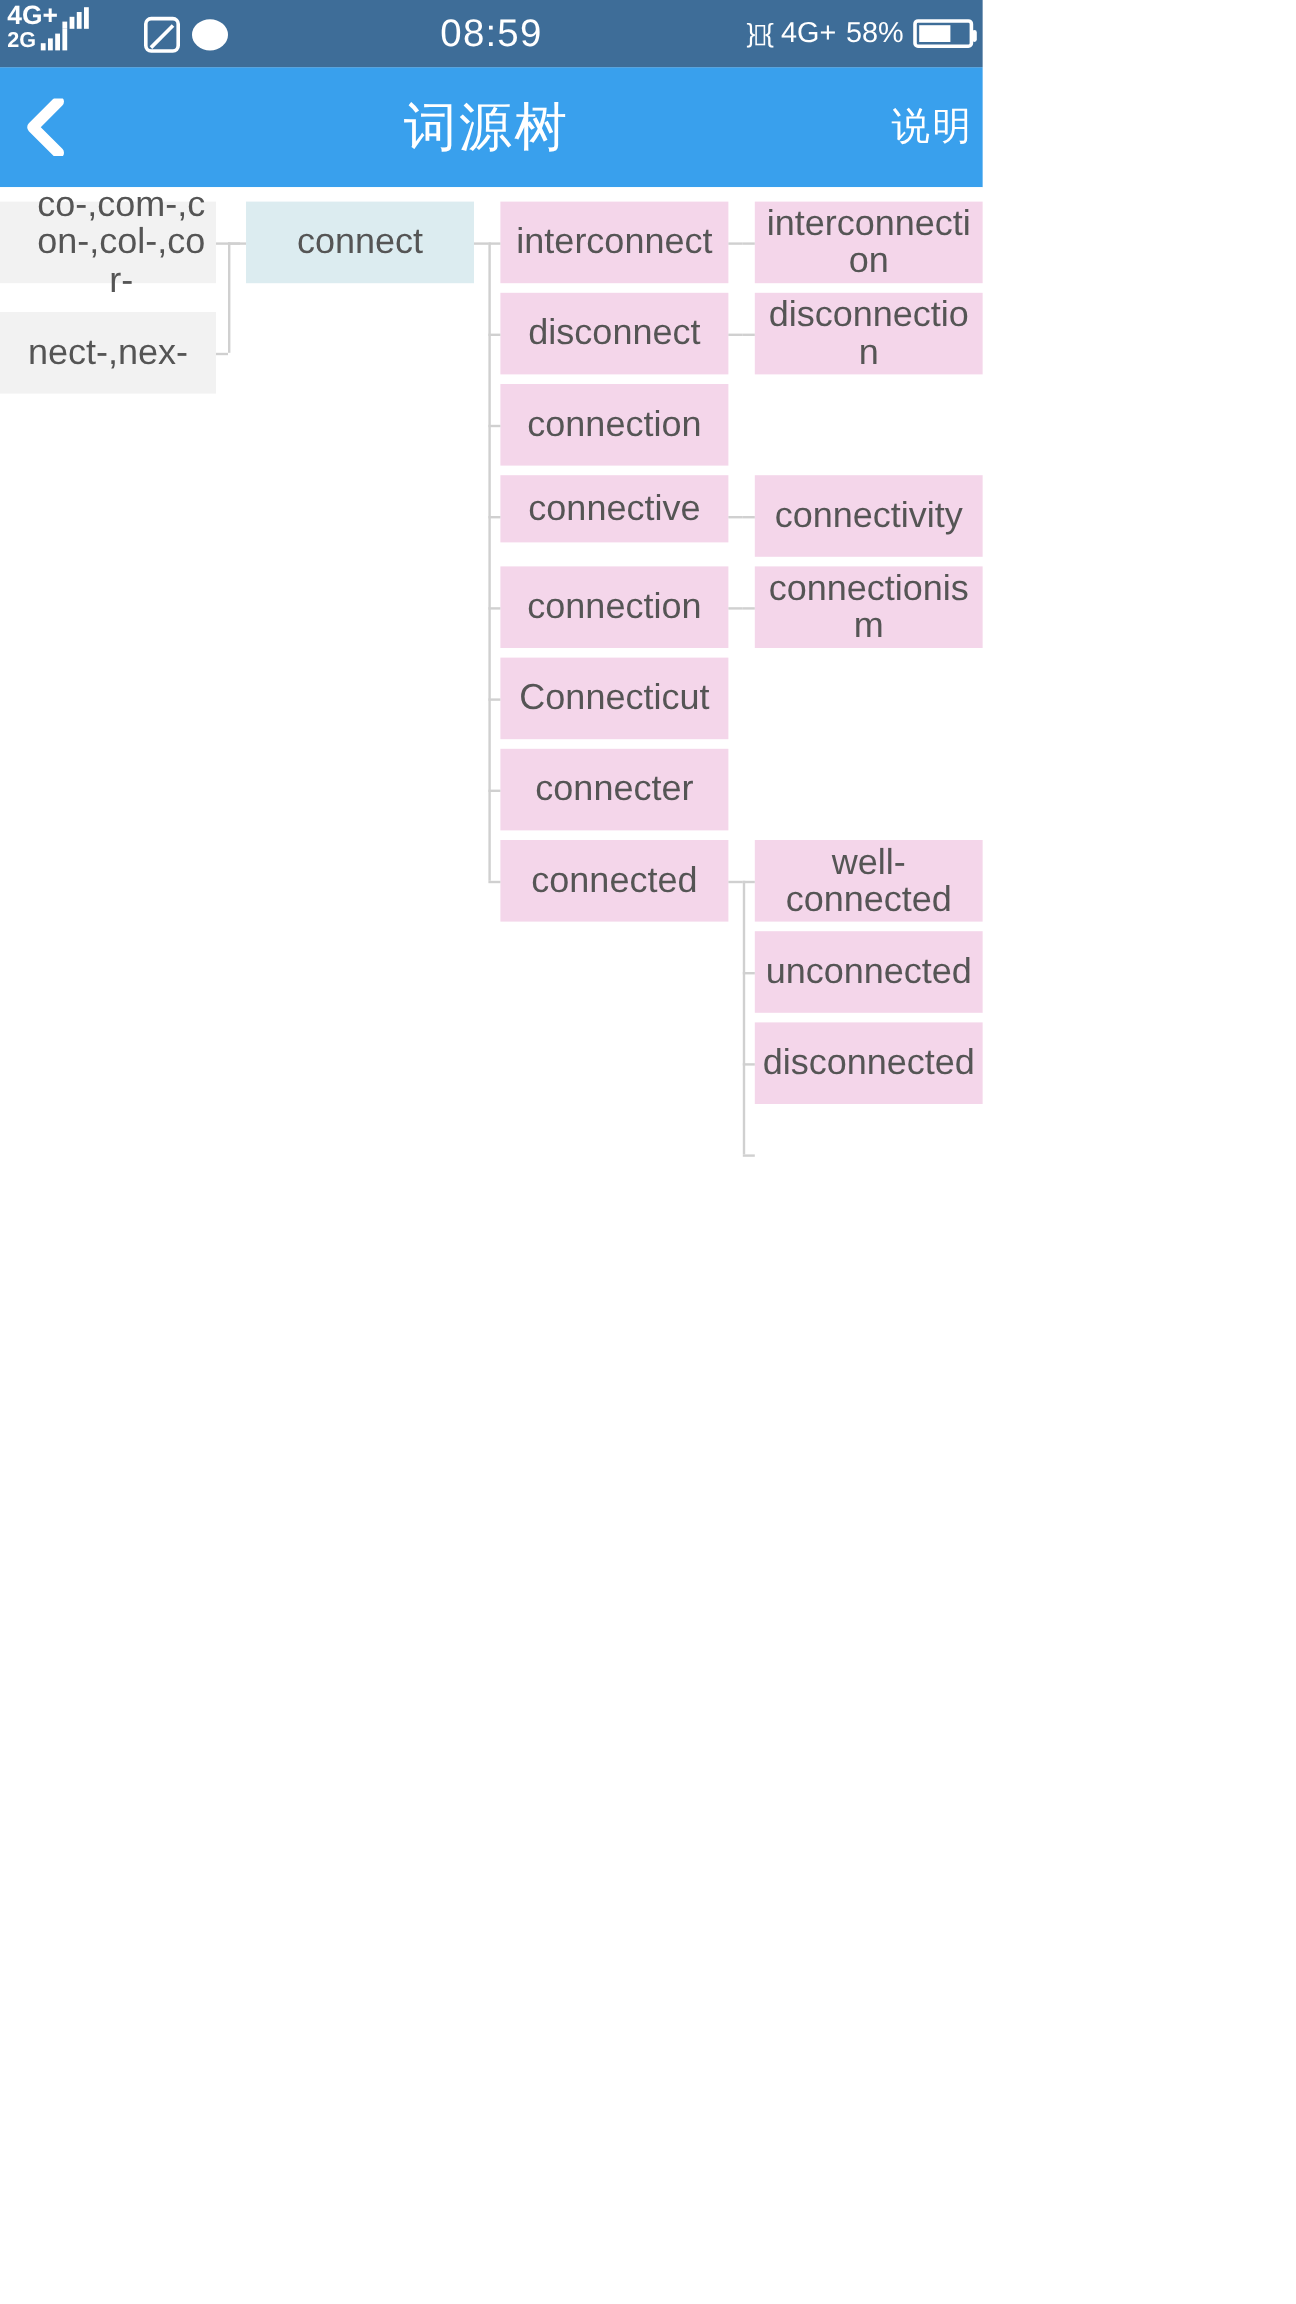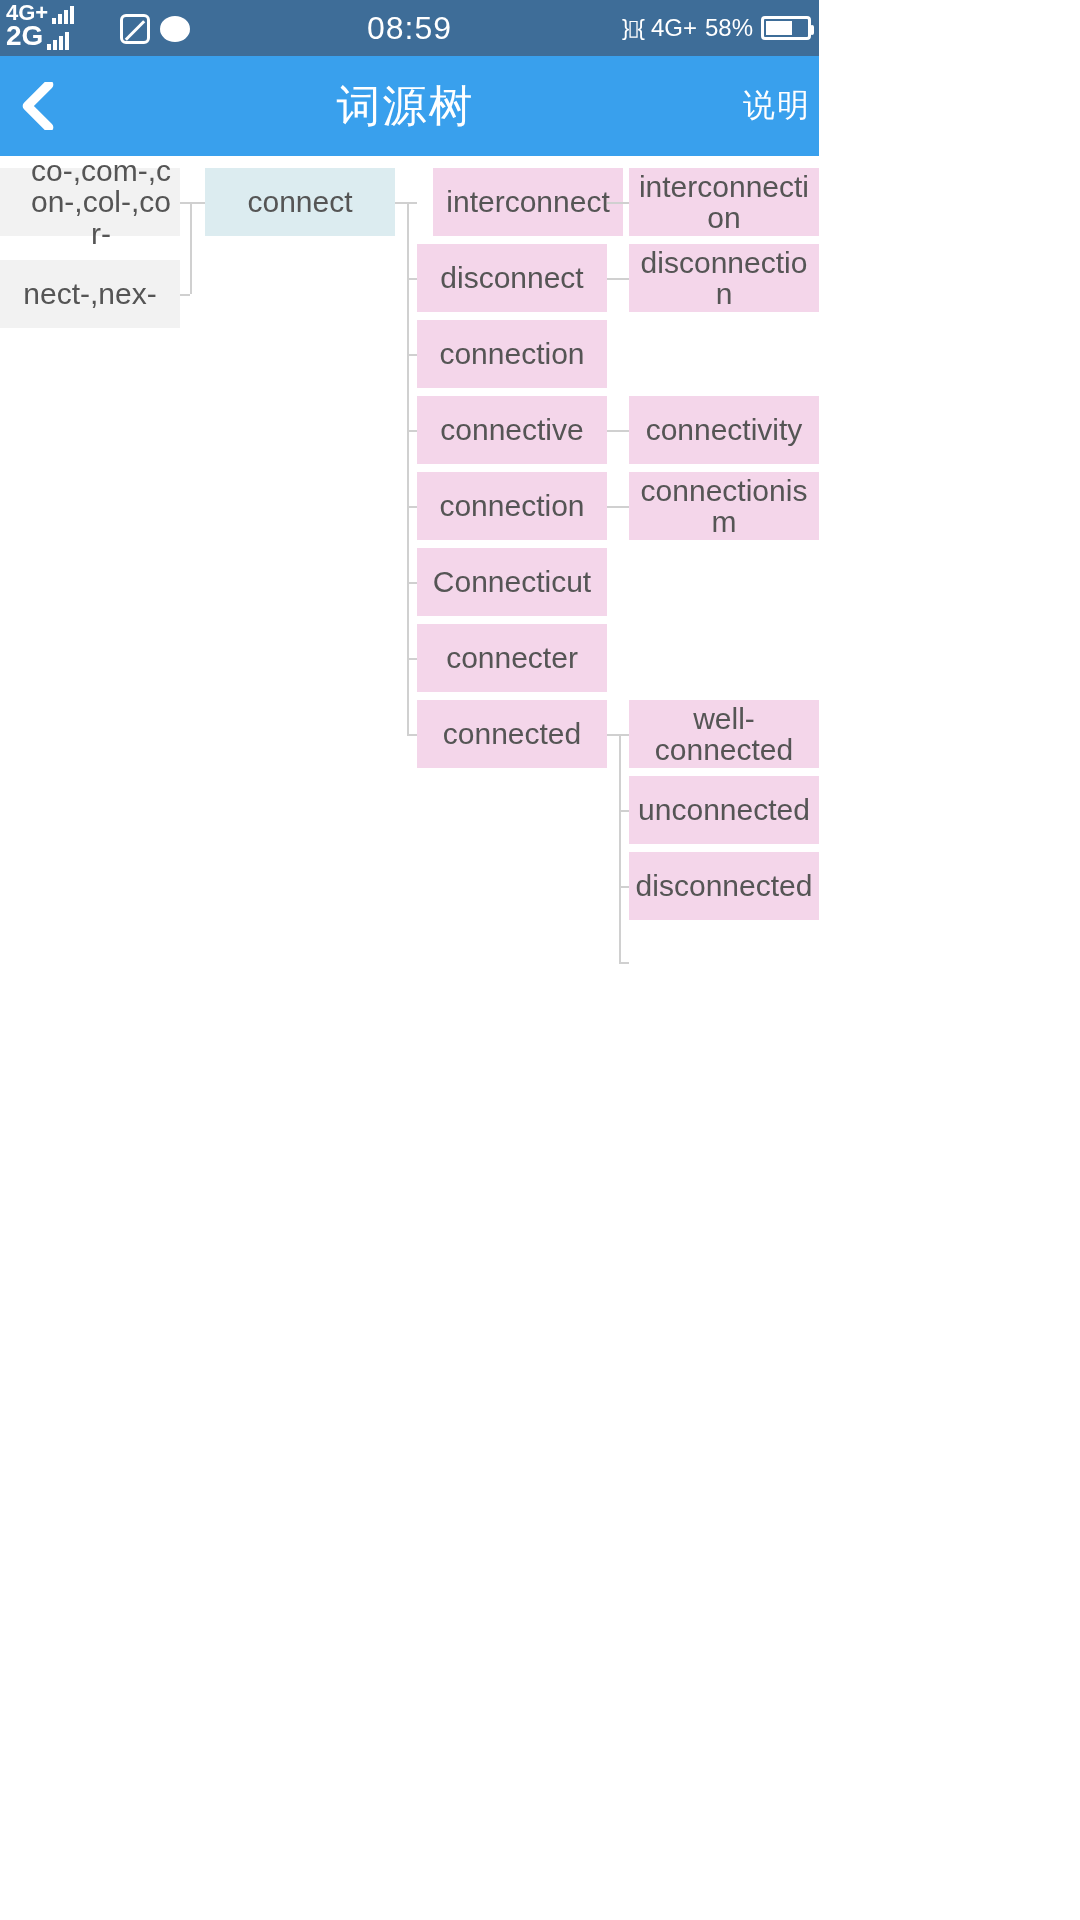--- a/index.html
+++ b/index.html
@@ -17,21 +17,21 @@
     background: #3e6d98;
     color: #fff;
     font-size: 24px;
     position: relative;
   }
   .status-left {
     position: absolute; left: 6px; top: 2px;
     display: flex; flex-direction: column; line-height: 1;
   }
   .status-left .l1 { font-size: 22px; font-weight: 600; display:flex; align-items:flex-end; gap:4px;}
-  .status-left .l2 { font-size: 28px; font-weight: 600; display:flex; align-items:flex-end; gap:4px; margin-top:-2px;}
+  .status-left .l2 { font-size: 18px; font-weight: 600; display:flex; align-items:flex-end; gap:4px; margin-top:-2px;}
   .sig-bars { display:inline-flex; align-items:flex-end; gap:2px; height:20px;}
   .sig-bars i { width:4px; background:#fff; display:block;}
   .sig-bars i:nth-child(1){height:6px;} .sig-bars i:nth-child(2){height:10px;}
   .sig-bars i:nth-child(3){height:14px;} .sig-bars i:nth-child(4){height:18px;}
   .status-icons-mid { position:absolute; left:120px; top:14px; display:flex; gap:10px; align-items:center;}
   .ic-box { width:30px; height:30px; border:3px solid #fff; border-radius:6px; position:relative;}
   .ic-box::after{content:""; position:absolute; width:26px; height:3px; background:#fff; top:12px; left:-1px; transform:rotate(-45deg);}
   .ic-bubble { width:30px; height:26px; background:#fff; border-radius:50%; position:relative;}
   .status-time {
     position:absolute; left:50%; top:50%; transform:translate(-50%,-50%);
@@ -133,33 +133,33 @@
     <div class="node root" style="left: 0px; top: 12px; width: 180px; height: 68px; padding-left: 28px;">co-,com-,con-,col-,cor-</div>
     <div class="node root" style="left: 0px; top: 104px; width: 180px; height: 68px;">nect-,nex-</div>
     <div class="hline" style="left: 180px; top: 46px; width: 10px; height: 2px;"></div>
     <div class="hline" style="left: 180px; top: 138px; width: 10px; height: 2px;"></div>
     <div class="vline" style="left: 190px; top: 46px; width: 2px; height: 92px;"></div>
     <div class="hline" style="left: 190px; top: 46px; width: 0px; height: 0px;"></div>
     <div class="hline" style="left: 190px; top: 46px; width: 15px; height: 2px;"></div>
     <div class="hline" style="left: 190px; top: 46px; width: 0px; height: 0px;"></div>
     <div class="node main" style="left: 205px; top: 12px; width: 190px; height: 68px;">connect</div>
     <div class="hline" style="left: 190px; top: 46px; width: 10px; height: 2px;"></div>
-    <div class="node pink" style="left: 417px; top: 12px; width: 190px; height: 68px; margin-left: 16px;">interconnect</div>
+    <div class="node pink" style="left: 417px; top: 12px; width: 190px; height: 68px;">interconnect</div>
     <div class="hline" style="left: 407px; top: 46px; width: 10px; height: 2px;"></div>
     <div class="node pink" style="left: 629px; top: 12px; width: 190px; height: 68px;">interconnection</div>
     <div class="hline" style="left: 619px; top: 46px; width: 10px; height: 2px;"></div>
     <div class="hline" style="left: 607px; top: 46px; width: 12px; height: 2px;"></div>
     <div class="node pink" style="left: 417px; top: 88px; width: 190px; height: 68px;">disconnect</div>
     <div class="hline" style="left: 407px; top: 122px; width: 10px; height: 2px;"></div>
     <div class="node pink" style="left: 629px; top: 88px; width: 190px; height: 68px;">disconnection</div>
     <div class="hline" style="left: 619px; top: 122px; width: 10px; height: 2px;"></div>
     <div class="hline" style="left: 607px; top: 122px; width: 12px; height: 2px;"></div>
     <div class="node pink" style="left: 417px; top: 164px; width: 190px; height: 68px;">connection</div>
     <div class="hline" style="left: 407px; top: 198px; width: 10px; height: 2px;"></div>
-    <div class="node pink" style="left: 417px; top: 240px; width: 190px; height: 68px;">connective</div>
+    <div class="node pink" style="left: 417px; top: 240px; width: 190px; height: 56px;">connective</div>
     <div class="hline" style="left: 407px; top: 274px; width: 10px; height: 2px;"></div>
     <div class="node pink" style="left: 629px; top: 240px; width: 190px; height: 68px; text-align: center;">connectivity</div>
     <div class="hline" style="left: 619px; top: 274px; width: 10px; height: 2px;"></div>
     <div class="hline" style="left: 607px; top: 274px; width: 12px; height: 2px;"></div>
     <div class="node pink" style="left: 417px; top: 316px; width: 190px; height: 68px;">connection</div>
     <div class="hline" style="left: 407px; top: 350px; width: 10px; height: 2px;"></div>
     <div class="node pink" style="left: 629px; top: 316px; width: 190px; height: 68px;">connectionism</div>
     <div class="hline" style="left: 619px; top: 350px; width: 10px; height: 2px;"></div>
     <div class="hline" style="left: 607px; top: 350px; width: 12px; height: 2px;"></div>
     <div class="node pink" style="left: 417px; top: 392px; width: 190px; height: 68px;">Connecticut</div>

